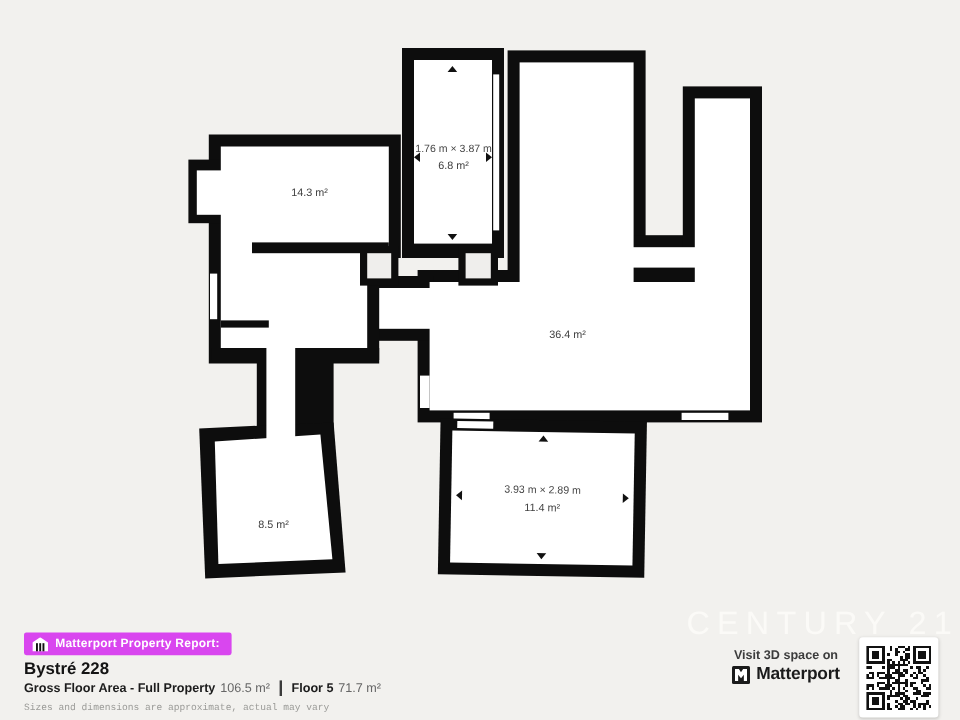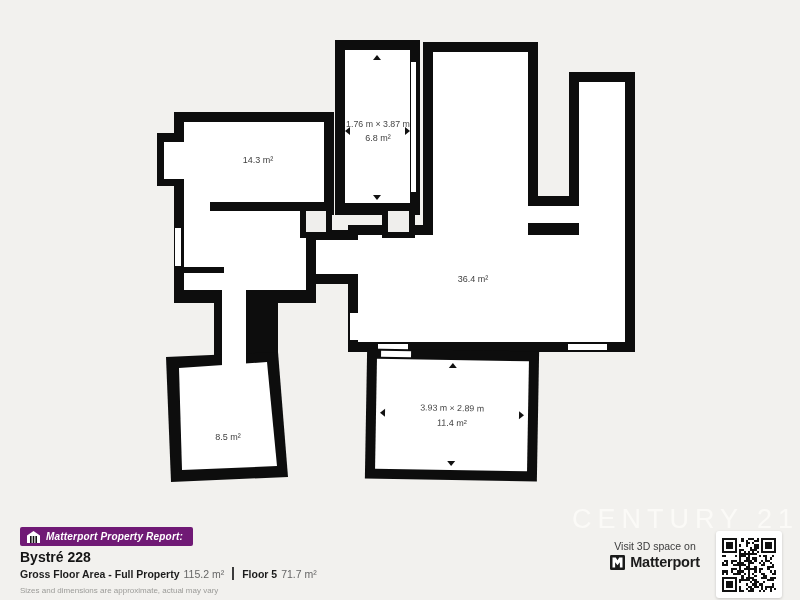--- a/index.html
+++ b/index.html
@@ -9,53 +9,53 @@
     font-family:"Liberation Sans",sans-serif;
     -webkit-font-smoothing:antialiased;
   }
   #plan-svg{position:absolute;left:0;top:0;}
   .room-label{font-size:9px;fill:#3f3f3f;text-anchor:middle;}
   .room-label-dims{font-size:8.8px;fill:#474747;text-anchor:middle;}
 
   
   .report-badge{
     position:absolute;left:20px;top:527px;height:19px;
-    background:#701a75;color:#fff;border-radius:2px;
+    background:#d946ef;color:#fff;border-radius:2px;
     display:flex;align-items:center;gap:6px;padding:0 10px 0 7px;
-    font-size:10px;font-weight:bold;letter-spacing:.2px;font-style:italic;
+    font-size:10px;font-weight:bold;letter-spacing:.2px;
   }
   .property-name{
     position:absolute;left:20px;top:549px;
     font-size:14px;font-weight:bold;color:#141414;
   }
   .stats-line{
     position:absolute;left:20px;top:567px;
     font-size:10.5px;color:#666;display:flex;align-items:center;
   }
   .stats-line b{color:#1c1c1c;margin-right:4px;}
   .stats-divider{
     display:inline-block;width:2px;height:13px;background:#3b3b3b;
     margin:0 8px;
   }
   .disclaimer{
     position:absolute;left:20px;top:586px;
-    font-size:8px;color:#9b9b98;
+    font-size:8px;color:#9b9b98;font-family:Liberation Mono, monospace;
   }
 
   
   .watermark{
     position:absolute;left:572px;top:504px;
     font-size:27px;font-weight:normal;letter-spacing:6px;
     color:#fbfaf7;white-space:nowrap;
   }
   .cta{
     position:absolute;left:597px;top:540px;width:116px;
     display:flex;flex-direction:column;align-items:center;gap:2px;
   }
-  .visit-text{font-size:10.5px;color:#3c3c3c;}
+  .visit-text{font-size:10.5px;color:#3c3c3c;font-weight:bold;}
   .mp-logo-row{display:flex;align-items:center;gap:5px;cursor:pointer;}
   .mp-logo-text{font-size:14.5px;font-weight:bold;color:#1b1b1b;letter-spacing:-.2px;}
   .qr-card{
     position:absolute;left:716px;top:531px;width:66px;height:67px;
     background:#ffffff;border-radius:3px;
     box-shadow:0 1px 3px rgba(0,0,0,.18);
     display:flex;align-items:center;justify-content:center;
   }
 </style>
 </head>
@@ -142,21 +142,21 @@
     <rect x="5.7" y="5" width="1.6" height="7" fill="#131313"></rect>
     <rect x="8.4" y="5" width="1.6" height="7" fill="#131313"></rect>
   </svg>
   <span>Matterport Property Report:</span>
 </div>
 
 <div class="property-name">Bystré 228</div>
 
 <div class="stats-line">
   <b>Gross Floor Area - Full Property</b>
-  <span>115.2 m²</span>
+  <span>106.5 m²</span>
   <span class="stats-divider"></span>
   <b>Floor 5</b>
   <span>71.7 m²</span>
 </div>
 
 <div class="disclaimer">Sizes and dimensions are approximate, actual may vary</div>
 
 <div class="cta">
   <span class="visit-text">Visit 3D space on</span>
   <span class="mp-logo-row">

